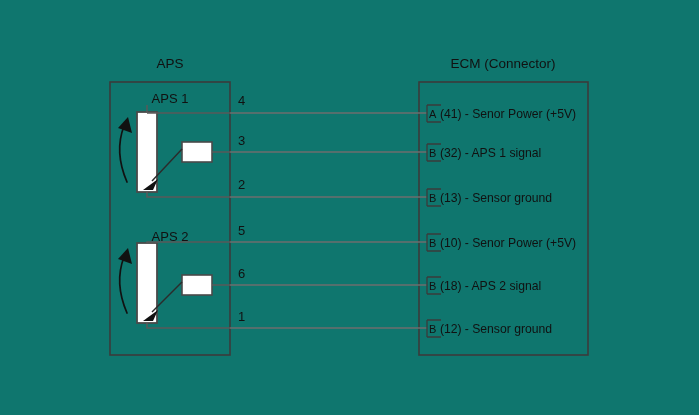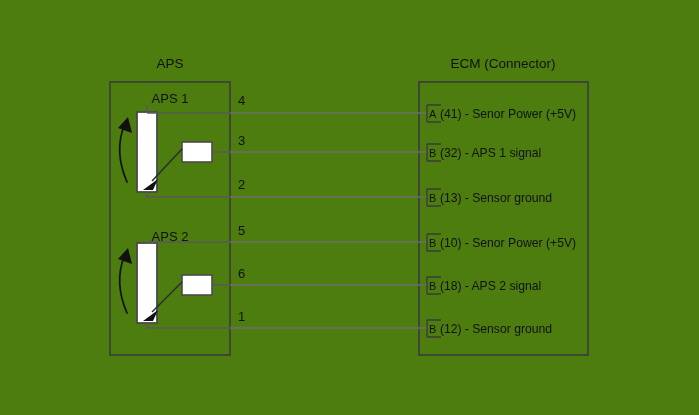--- a/index.html
+++ b/index.html
@@ -9,21 +9,21 @@
     background: #ffffff;
   }
   body {
     font-family: "Liberation Sans", sans-serif;
     color: #1a1a1a;
   }
   #diagram-root {
     position: relative;
     width: 699px;
     height: 415px;
-    background: #4d7c0f;
+    background: #0f766e;
     overflow: hidden;
   }
   svg#schematic {
     position: absolute;
     left: 0;
     top: 0;
     width: 699px;
     height: 415px;
     display: block;
   }

